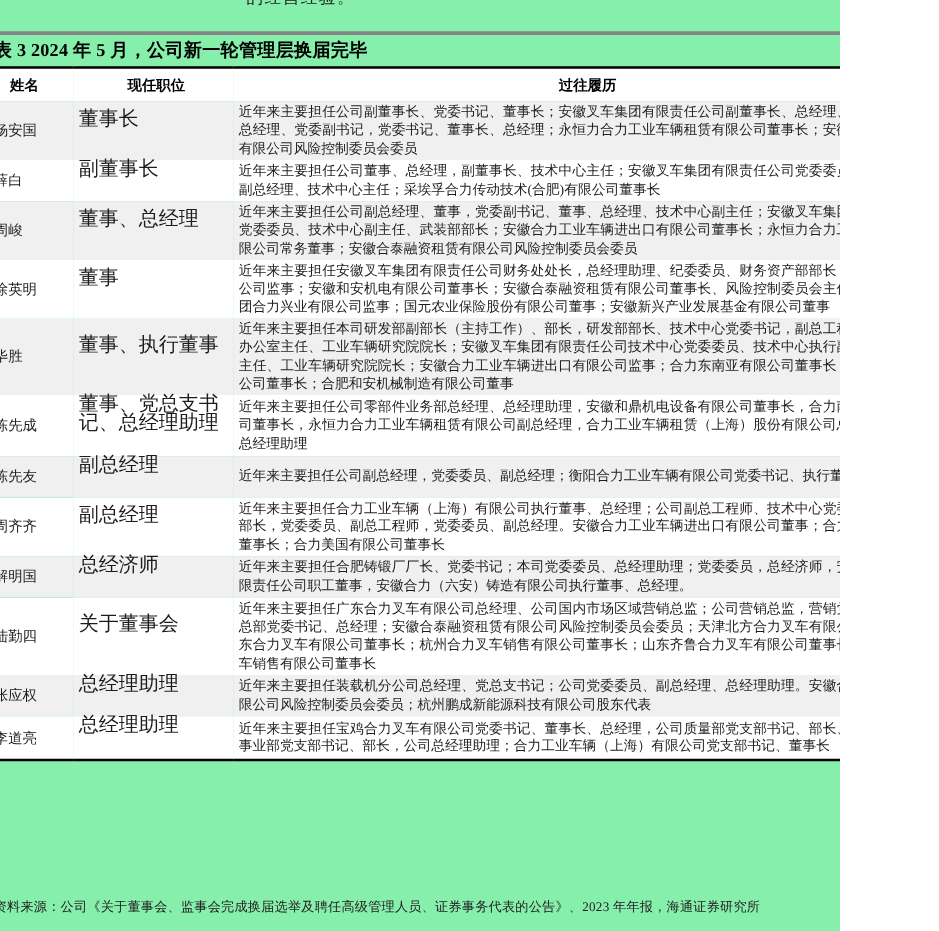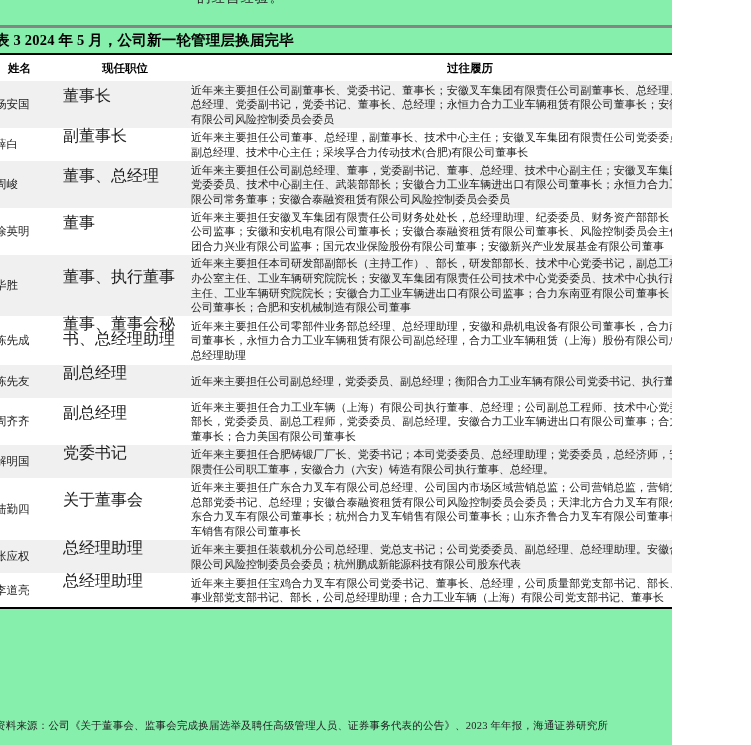--- a/index.html
+++ b/index.html
@@ -71,36 +71,36 @@
     <td class="td-pos">董事</td>
     <td class="td-hist">近年来主要担任安徽叉车集团有限责任公司财务处处长，总经理助理、纪委委员、财务资产部部长；本公司监事；公司监事；安徽和安机电有限公司董事长；安徽合泰融资租赁有限公司董事长、风险控制委员会主任；安徽叉车集团合力兴业有限公司监事；国元农业保险股份有限公司董事；安徽新兴产业发展基金有限公司董事</td>
   </tr>
           <tr>
     <td class="td-name">毕胜</td>
     <td class="td-pos">董事、执行董事</td>
     <td class="td-hist">近年来主要担任本司研发部副部长（主持工作）、部长，研发部部长、技术中心党委书记，副总工程师、技术中心办公室主任、工业车辆研究院院长；安徽叉车集团有限责任公司技术中心党委委员、技术中心执行副主任和办公室主任、工业车辆研究院院长；安徽合力工业车辆进出口有限公司监事；合力东南亚有限公司董事长；合力中东有限公司董事长；合肥和安机械制造有限公司董事</td>
   </tr>
           <tr>
     <td class="td-name">陈先成</td>
-    <td class="td-pos">董事、董事会秘书、总经理助理</td>
+    <td class="td-pos">董事、党总支书记、总经理助理</td>
     <td class="td-hist">近年来主要担任公司零部件业务部总经理、总经理助理，安徽和鼎机电设备有限公司董事长，合力南美有限责任公司董事长，永恒力合力工业车辆租赁有限公司副总经理，合力工业车辆租赁（上海）股份有限公司总经理，本公司总经理助理</td>
   </tr>
           <tr>
     <td class="td-name">陈先友</td>
     <td class="td-pos">副总经理</td>
     <td class="td-hist">近年来主要担任公司副总经理，党委委员、副总经理；衡阳合力工业车辆有限公司党委书记、执行董事、总经理</td>
   </tr>
           <tr>
     <td class="td-name">周齐齐</td>
     <td class="td-pos">副总经理</td>
     <td class="td-hist">近年来主要担任合力工业车辆（上海）有限公司执行董事、总经理；公司副总工程师、技术中心党委书记、研发部部长，党委委员、副总工程师，党委委员、副总经理。安徽合力工业车辆进出口有限公司董事；合力欧洲有限公司董事长；合力美国有限公司董事长</td>
   </tr>
           <tr>
     <td class="td-name">解明国</td>
-    <td class="td-pos">党委书记</td>
+    <td class="td-pos">总经济师</td>
     <td class="td-hist">近年来主要担任合肥铸锻厂厂长、党委书记；本司党委委员、总经理助理；党委委员，总经济师，安徽叉车集团有限责任公司职工董事，安徽合力（六安）铸造有限公司执行董事、总经理。</td>
   </tr>
           <tr>
     <td class="td-name">陆勤四</td>
     <td class="td-pos">关于董事会</td>
     <td class="td-hist">近年来主要担任广东合力叉车有限公司总经理、公司国内市场区域营销总监；公司营销总监，营销党委书记，营销总部党委书记、总经理；安徽合泰融资租赁有限公司风险控制委员会委员；天津北方合力叉车有限公司董事长；广东合力叉车有限公司董事长；杭州合力叉车销售有限公司董事长；山东齐鲁合力叉车有限公司董事长；山东合力叉车销售有限公司董事长</td>
   </tr>
           <tr>
     <td class="td-name">张应权</td>
     <td class="td-pos">总经理助理</td>

